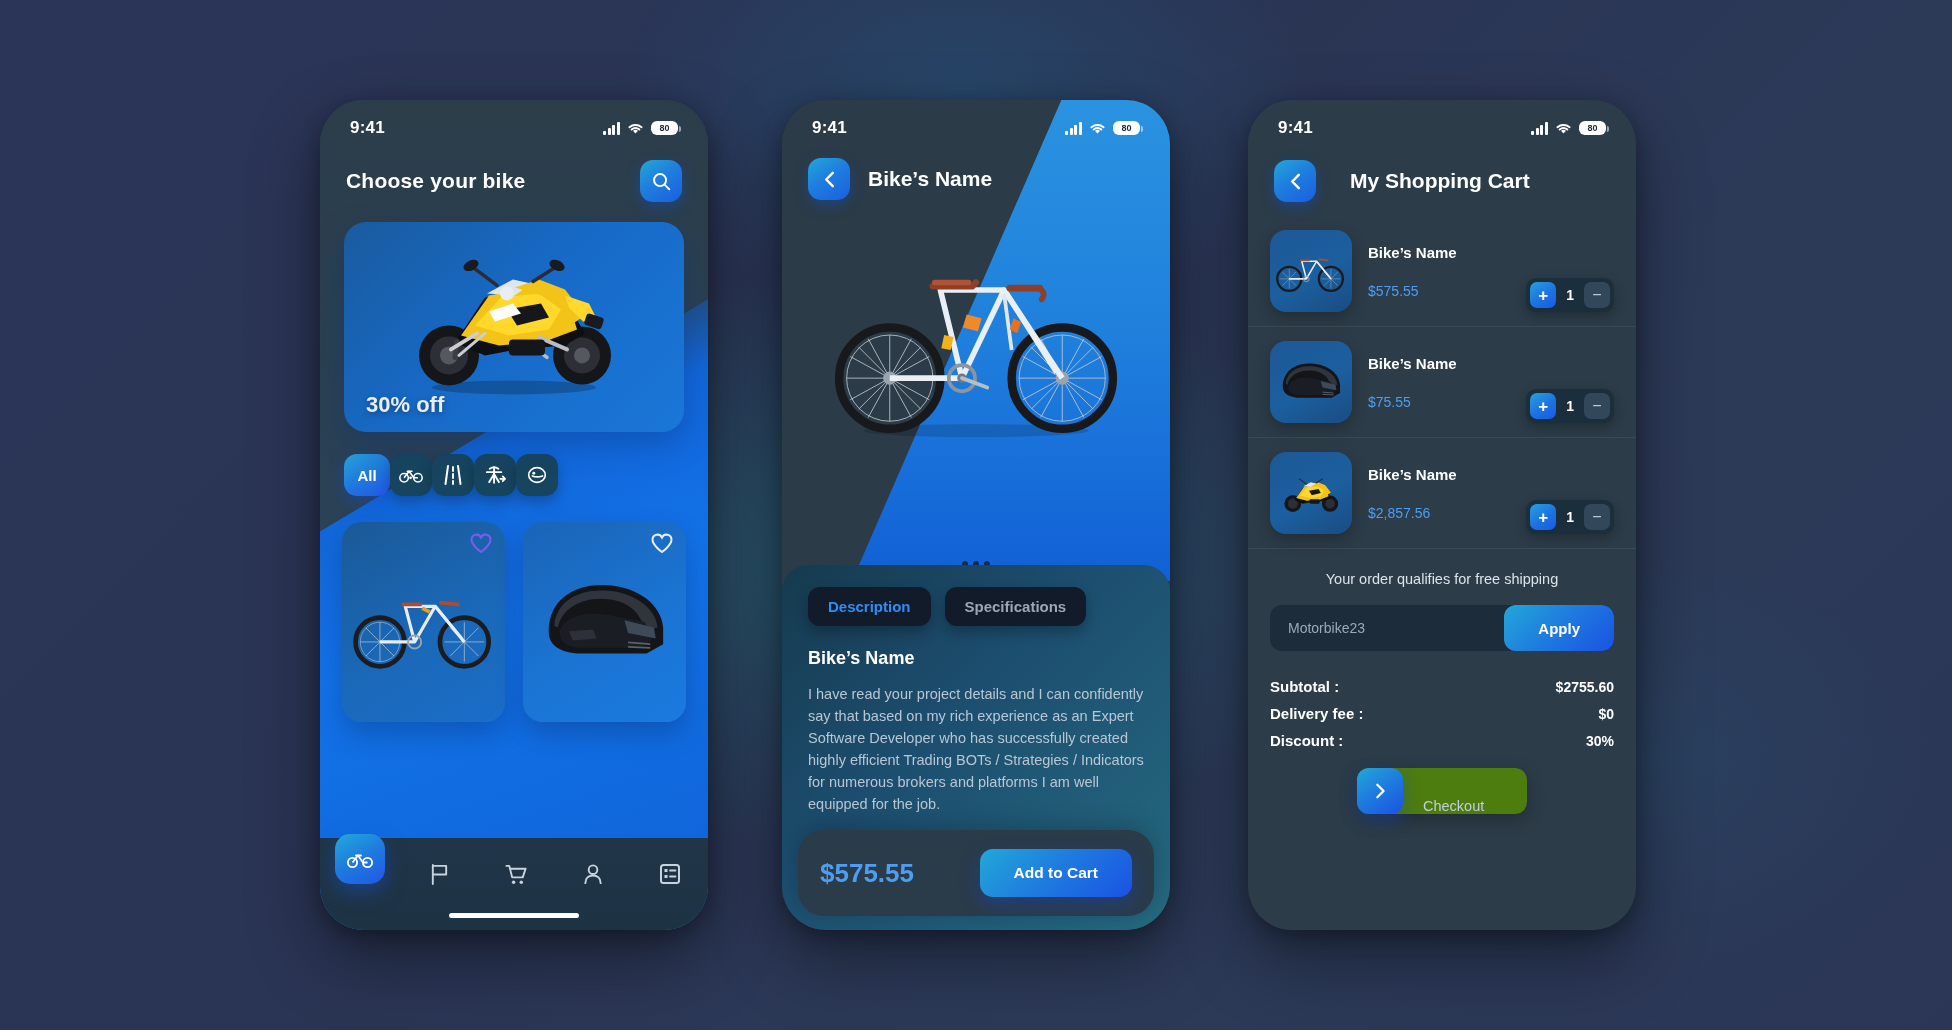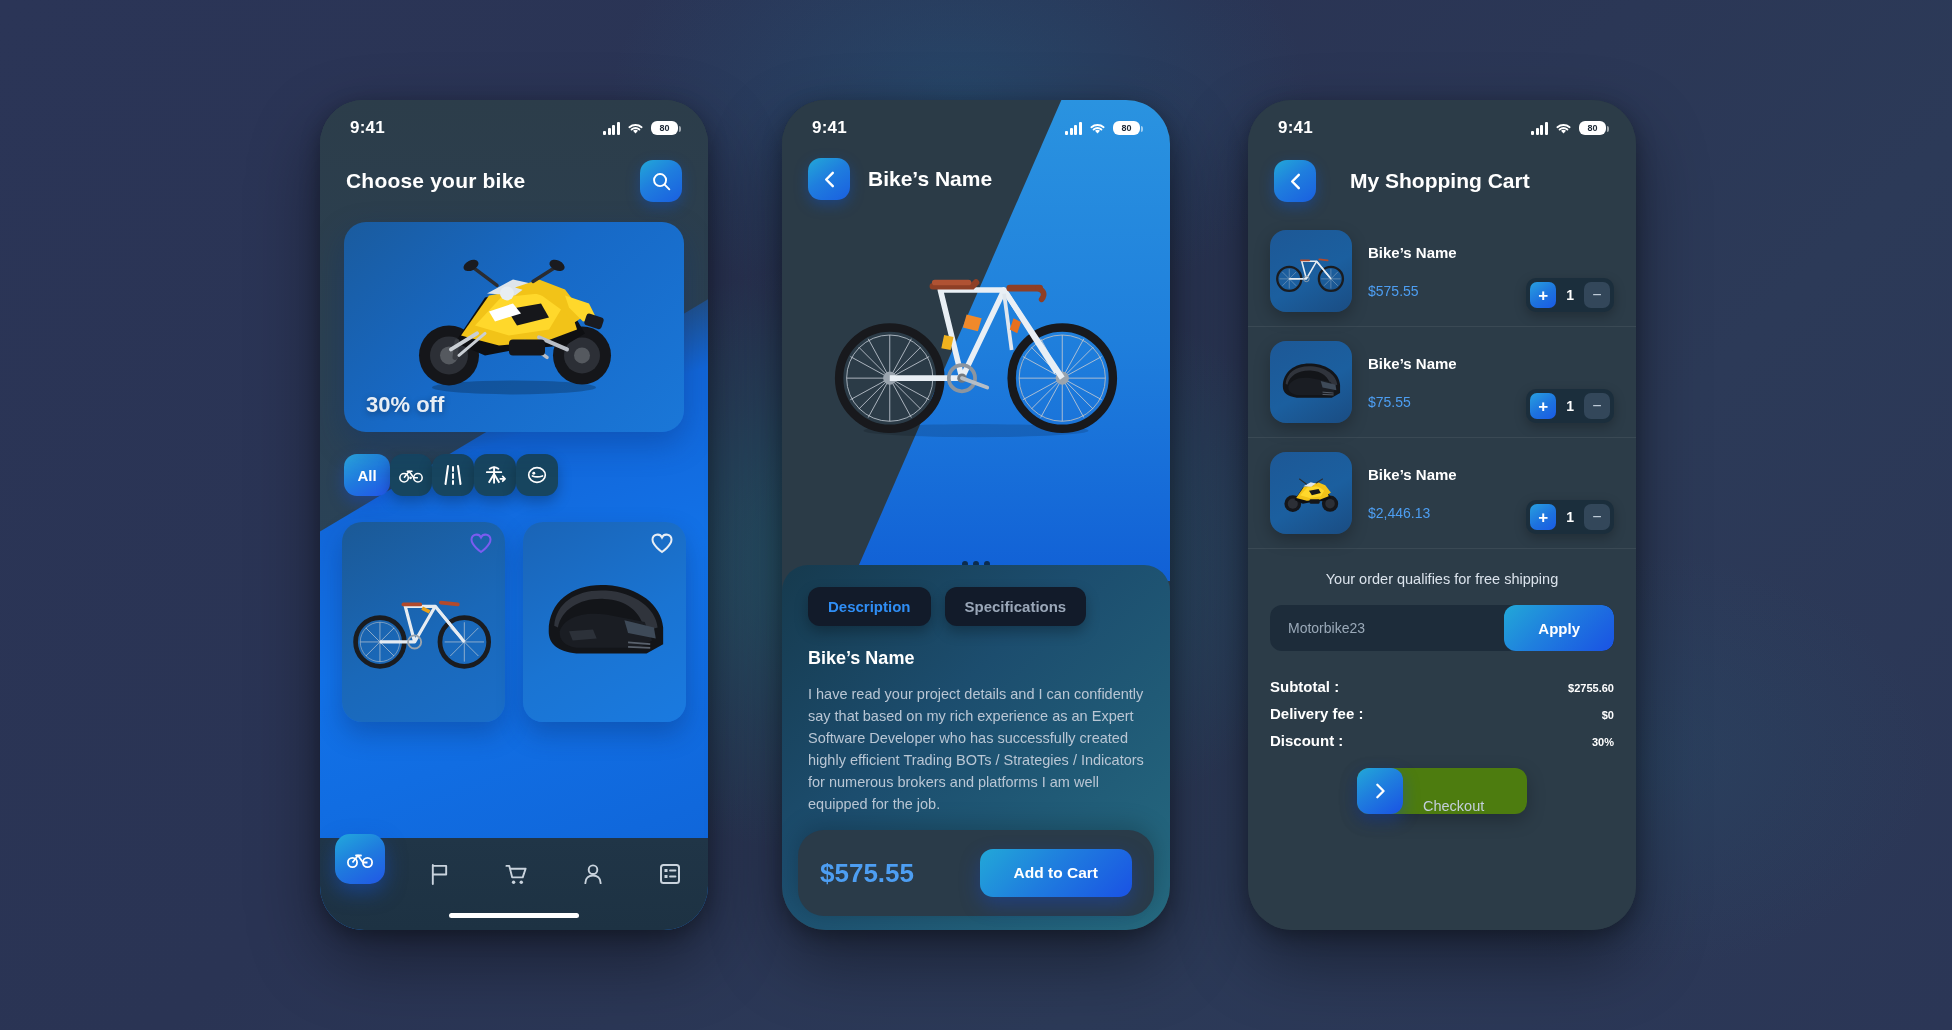--- a/index.html
+++ b/index.html
@@ -247,21 +247,21 @@
   }
   .coupon button {
     border: none; cursor: pointer; font-family: inherit;
     height: 46px; padding: 0 34px; border-radius: 12px;
     background: linear-gradient(135deg, #22a8d8 0%, #1f7ede 45%, #1a52e4 100%);
     color: #fff; font-size: 15px; font-weight: 600;
   }
   .summary { margin: 22px 22px 0 22px; }
   .srow { display: flex; justify-content: space-between; align-items: baseline; padding: 5px 0; }
   .slabel { color: #fff; font-size: 15px; font-weight: 600; }
-  .svalue { color: #fff; font-size: 11px; font-weight: 600; }
+  .svalue { color: #fff; font-size: 14px; font-weight: 600; }
   .srow.total { margin-top: 12px; }
   .srow.total .svalue { color: #4d9ef2; }
   .checkout-wrap { display: flex; justify-content: center; margin-top: 14px; }
   .checkout {
     display: flex; align-items: flex-end; width: 170px; height: 46px;
     border-radius: 12px; background: #4d7c0f; cursor: pointer; border: none;
     box-shadow: 0 6px 18px rgba(0,0,0,.25);
   }
   .checkout .arrow {
     width: 46px; height: 46px; border-radius: 12px; flex-shrink: 0;
@@ -643,21 +643,21 @@
             <path d="M86 88 L112 60 L150 56 L172 72 L160 92 L120 98 Z" fill="#ffd82b"></path>
             <path d="M118 72 L152 66 L160 80 L128 88 Z" fill="#16171b"></path>
             <path d="M126 50 L150 42 L176 52 L196 78 L184 86 L166 62 Z" fill="#f2c318"></path>
             <path d="M98 56 L124 42 L142 46 L126 58 Z" fill="#dfe5ea"></path>
             <path d="M108 48 L84 30 M144 44 L166 30" stroke="#2a2c31" stroke-width="4" stroke-linecap="round"></path>
             <rect x="120" y="102" width="36" height="16" rx="4" fill="#15161a"></rect>
           </svg>
         </div>
         <div class="cart-info">
           <div class="cart-name">Bike’s Name</div>
-          <div class="cart-price">$2,446.13</div>
+          <div class="cart-price">$2,857.56</div>
         </div>
         <div class="stepper">
           <button class="plus">+</button>
           <span class="qty">1</span>
           <button class="minus">−</button>
         </div>
       </div>
     </div>
 
     <div class="ship-note">Your order qualifies for free shipping</div>

